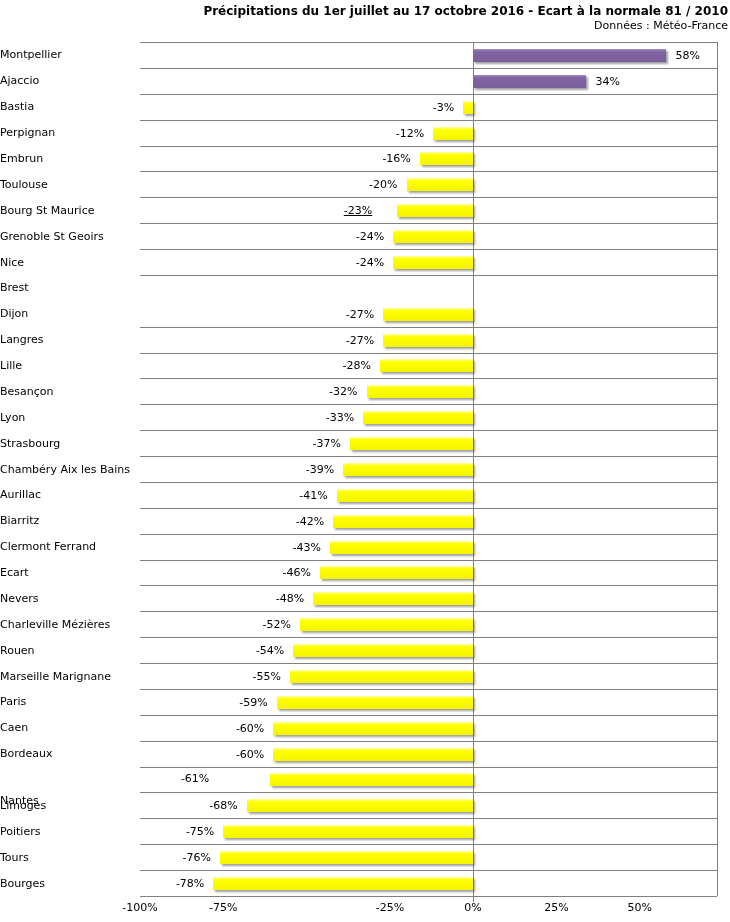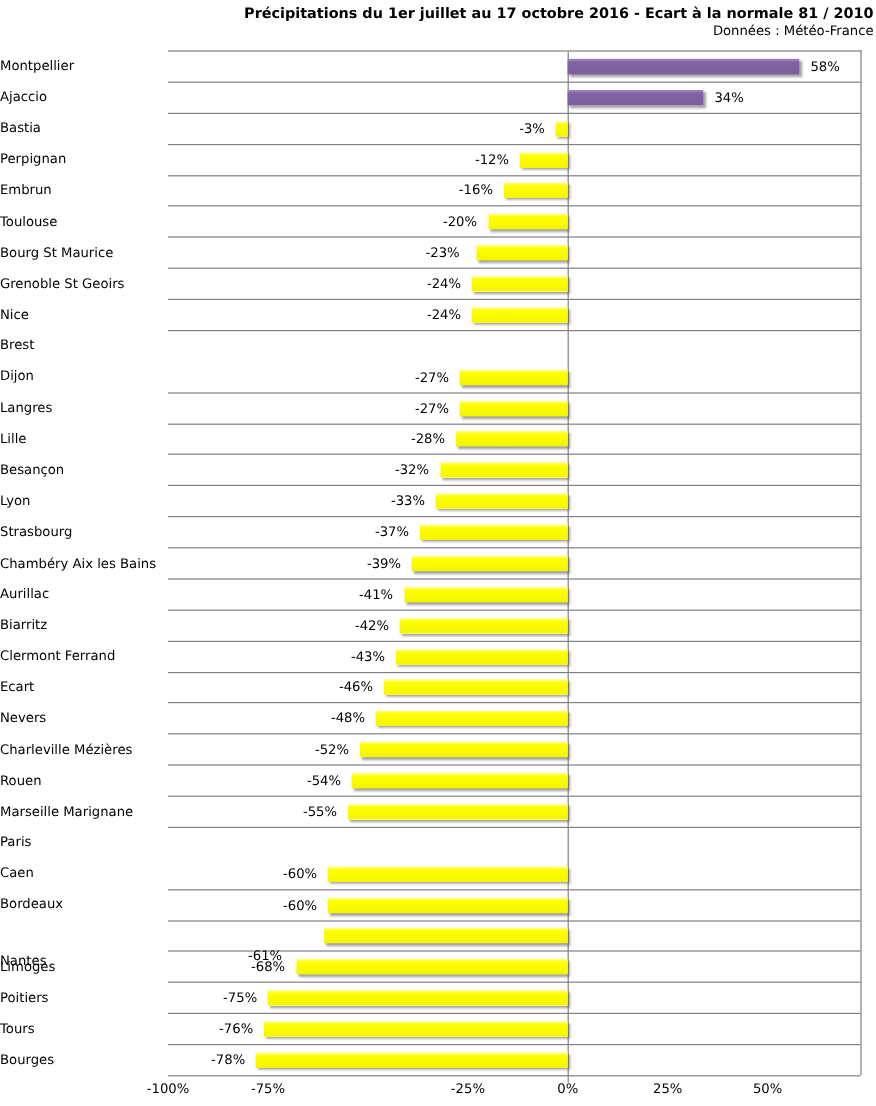--- a/index.html
+++ b/index.html
@@ -125,21 +125,21 @@
       <div class="row" style="top: 103.515px; height: 25.8788px;">
         <div class="bar neg" style="left: 279.8px; width: 53.3px; top: 5.9px;"></div>
         <div class="val-label" style="top: 5.9px; left: 190.8px; width: 80px; text-align: right;">-16%</div>
       </div>
       <div class="row" style="top: 129.394px; height: 25.8788px;">
         <div class="bar neg" style="left: 266.5px; width: 66.6px; top: 5.9px;"></div>
         <div class="val-label" style="top: 5.9px; left: 177.5px; width: 80px; text-align: right;">-20%</div>
       </div>
       <div class="row" style="top: 155.273px; height: 25.8788px;">
         <div class="bar neg" style="left: 256.5px; width: 76.6px; top: 5.9px;"></div>
-        <div class="val-label" style="top: 5.9px; left: 163px; width: 80px; text-align: right;">-23%</div>
+        <div class="val-label" style="top: 5.9px; left: 178px; width: 80px; text-align: center; text-decoration: underline;">-23%</div>
       </div>
       <div class="row" style="top: 181.152px; height: 25.8788px;">
         <div class="bar neg" style="left: 253.2px; width: 80px; top: 5.9px;"></div>
         <div class="val-label" style="top: 5.9px; left: 164.2px; width: 80px; text-align: right;">-24%</div>
       </div>
       <div class="row" style="top: 207.03px; height: 25.8788px;">
         <div class="bar neg" style="left: 253.2px; width: 80px; top: 5.9px;"></div>
         <div class="val-label" style="top: 5.9px; left: 164.2px; width: 80px; text-align: right;">-24%</div>
       </div>
       <div class="row" style="top: 258.788px; height: 25.8788px;">
@@ -195,31 +195,35 @@
         <div class="val-label" style="top: 5.9px; left: 70.9px; width: 80px; text-align: right;">-52%</div>
       </div>
       <div class="row" style="top: 595.212px; height: 25.8788px;">
         <div class="bar neg" style="left: 153.2px; width: 179.9px; top: 5.9px;"></div>
         <div class="val-label" style="top: 5.9px; left: 64.2px; width: 80px; text-align: right;">-54%</div>
       </div>
       <div class="row" style="top: 621.091px; height: 25.8788px;">
         <div class="bar neg" style="left: 149.9px; width: 183.2px; top: 5.9px;"></div>
         <div class="val-label" style="top: 5.9px; left: 60.9px; width: 80px; text-align: right;">-55%</div>
       </div>
+      <div class="row" style="top: 646.97px; height: 25.8788px;">
+        <div class="bar neg" style="left: 136.6px; width: 196.6px; top: 5.9px;"></div>
+        <div class="val-label" style="top: 5.9px; left: 47.6px; width: 80px; text-align: right;">-59%</div>
+      </div>
       <div class="row" style="top: 672.848px; height: 25.8788px;">
         <div class="bar neg" style="left: 133.3px; width: 199.9px; top: 5.9px;"></div>
         <div class="val-label" style="top: 5.9px; left: 44.3px; width: 80px; text-align: right;">-60%</div>
       </div>
       <div class="row" style="top: 698.727px; height: 25.8788px;">
         <div class="bar neg" style="left: 133.3px; width: 199.9px; top: 5.9px;"></div>
         <div class="val-label" style="top: 5.9px; left: 44.3px; width: 80px; text-align: right;">-60%</div>
       </div>
       <div class="row" style="top: 724.606px; height: 25.8788px;">
         <div class="bar neg" style="left: 129.9px; width: 203.2px; top: 5.9px;"></div>
-        <div class="val-label" style="top: 22px; left: 40.9px; width: 80px; text-align: center;">-61%</div>
+        <div class="val-label" style="top: 4px; left: 40.9px; width: 80px; text-align: left;">-61%</div>
       </div>
       <div class="row" style="top: 750.485px; height: 25.8788px;">
         <div class="bar neg" style="left: 106.6px; width: 226.5px; top: 5.9px;"></div>
         <div class="val-label" style="top: 5.9px; left: 17.6px; width: 80px; text-align: right;">-68%</div>
       </div>
       <div class="row" style="top: 776.364px; height: 25.8788px;">
         <div class="bar neg" style="left: 83.3px; width: 249.9px; top: 5.9px;"></div>
         <div class="val-label" style="top: 5.9px; left: -5.7px; width: 80px; text-align: right;">-75%</div>
       </div>
       <div class="row" style="top: 802.242px; height: 25.8788px;">

